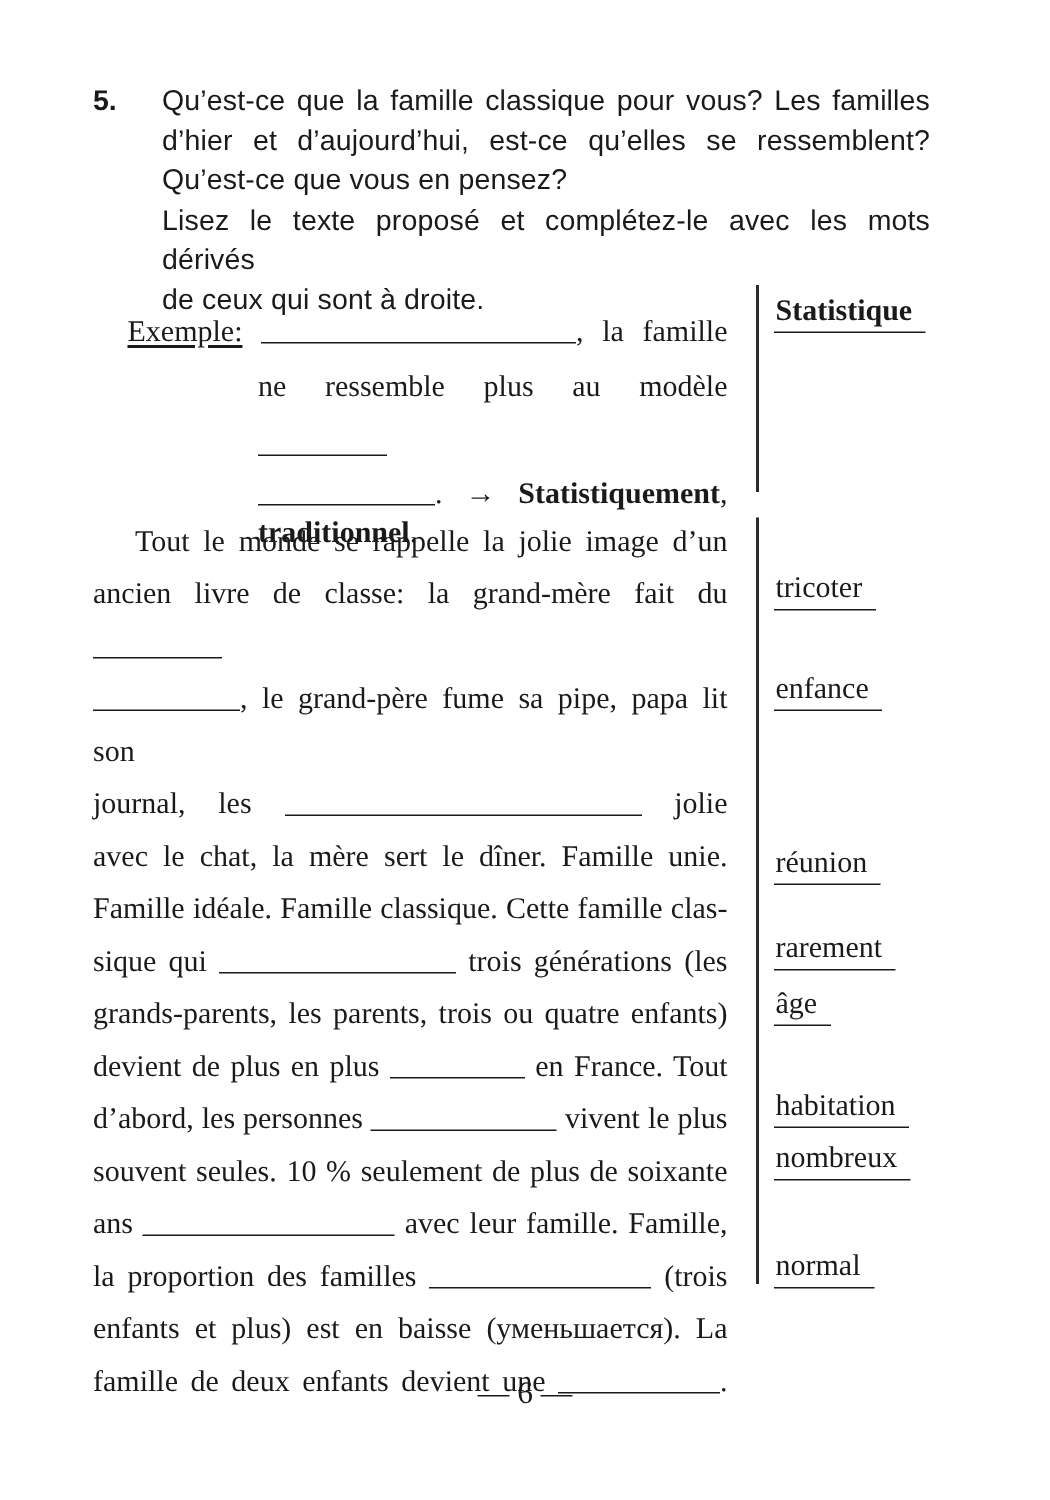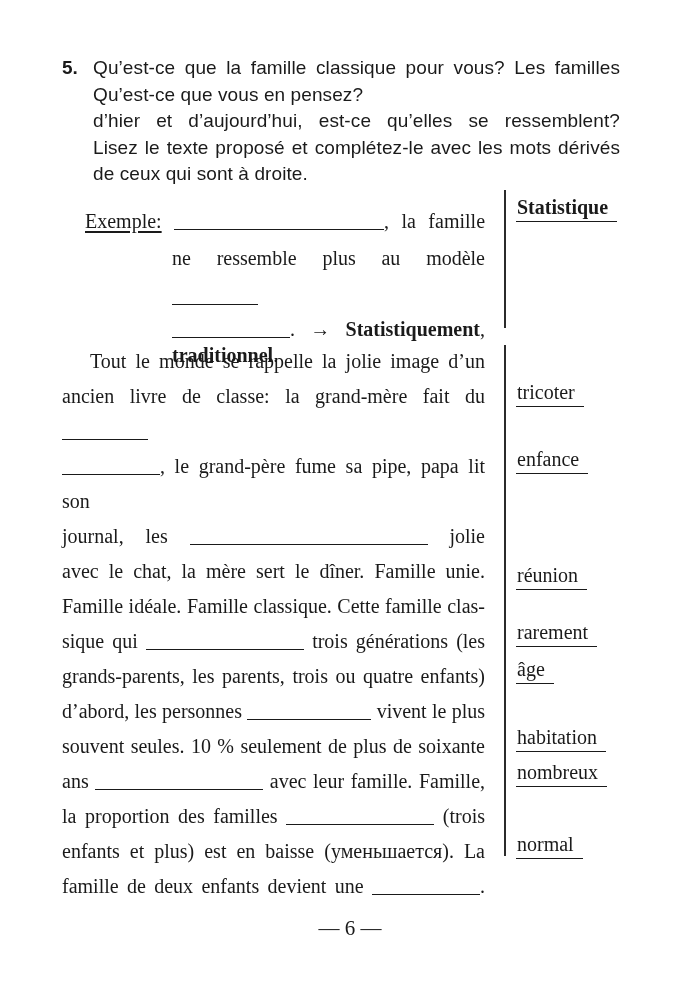--- a/index.html
+++ b/index.html
@@ -23,21 +23,21 @@
     font-family:"Liberation Sans", sans-serif;
     font-size:19px;
     color:var(--text);
   }
   .hnum{
     position:absolute; left:0; top:0;
     font-weight:bold;
     line-height:26.5px;
   }
   .hl{
-    margin-left:31px;
+    margin-left:46px;
     line-height:26.5px;
     letter-spacing:.1px;
   }
   .jl{ text-align:justify; text-align-last:justify; }
 
   
   .serif{
     font-family:"Liberation Serif", "DejaVu Serif", serif;
     font-size:20px;
     color:var(--text);
@@ -105,22 +105,22 @@
   }
 </style>
 </head>
 <body>
 
 <div class="page">
 
   <div class="heading">
     <span class="hnum">5.</span>
     <div class="hl jl">Qu’est-ce que la famille classique pour vous? Les familles</div>
+    <div class="hl jl">d’hier et d’aujourd’hui, est-ce qu’elles se ressemblent?</div>
     <div class="hl">Qu’est-ce que vous en pensez?</div>
-    <div class="hl jl">d’hier et d’aujourd’hui, est-ce qu’elles se ressemblent?</div>
     <div class="hl jl">Lisez le texte proposé et complétez-le avec les mots dérivés</div>
     <div class="hl">de ceux qui sont à droite.</div>
   </div>
 
   <div class="exemple serif">
     <div class="ex-l1 jl"><span class="und">Exemple:</span> <span class="blank" style="width:210px"></span><span>, la famille</span></div>
     <div class="ex-l2 jl"><span>ne ressemble plus au modèle</span> <span class="blank" style="width:86px"></span></div>
     <div class="ex-l3 jl"><span class="blank" style="width:118px"></span><span>. → </span><span class="b">Statistiquement</span><span>,</span></div>
     <div class="ex-l5"><span class="b">traditionnel</span><span>.</span></div>
   </div>
@@ -132,20 +132,21 @@
 
   <div class="bodytext serif">
     <div class="bl jl indent"><span>Tout le monde se rappelle la jolie image d’un</span></div>
     <div class="bl jl"><span>ancien livre de classe: la grand-mère fait du</span> <span class="blank" style="width:86px"></span></div>
     <div class="bl jl"><span class="blank" style="width:98px"></span><span>, le grand-père fume sa pipe, papa lit son</span></div>
     <div class="bl jl"><span>journal, les</span> <span class="blank" style="width:238px"></span> <span>jolie</span></div>
     <div class="bl jl"><span>avec le chat, la mère sert le dîner. Famille unie.</span></div>
     <div class="bl jl"><span>Famille idéale. Famille classique. Cette famille clas-</span></div>
     <div class="bl jl"><span>sique qui</span> <span class="blank" style="width:158px"></span> <span>trois générations (les</span></div>
     <div class="bl jl"><span>grands-parents, les parents, trois ou quatre enfants)</span></div>
+    <div class="bl jl"><span>devient de plus en plus</span> <span class="blank" style="width:90px"></span> <span>en France. Tout</span></div>
     <div class="bl jl"><span>d’abord, les personnes</span> <span class="blank" style="width:124px"></span> <span>vivent le plus</span></div>
     <div class="bl jl"><span>souvent seules. 10 % seulement de plus de soixante</span></div>
     <div class="bl jl"><span>ans</span> <span class="blank" style="width:168px"></span> <span>avec leur famille. Famille,</span></div>
     <div class="bl jl"><span>la proportion des familles</span> <span class="blank" style="width:148px"></span> <span>(trois</span></div>
     <div class="bl jl"><span>enfants et plus) est en baisse (уменьшается). La</span></div>
     <div class="bl jl"><span>famille de deux enfants devient une</span> <span class="blank" style="width:108px"></span><span>.</span></div>
   </div>
 
   <div class="hintword serif" style="top:381px"><span class="hint-underline">tricoter</span></div>
   <div class="hintword serif" style="top:448px"><span class="hint-underline">enfance</span></div>

